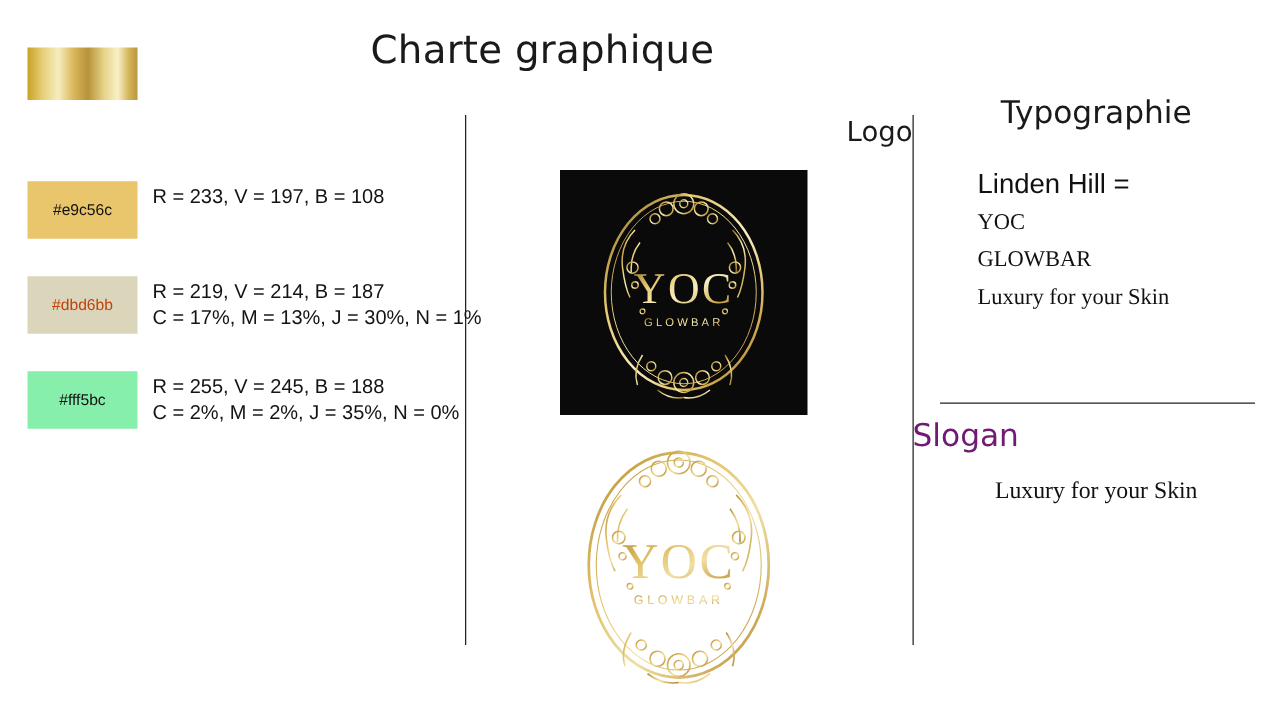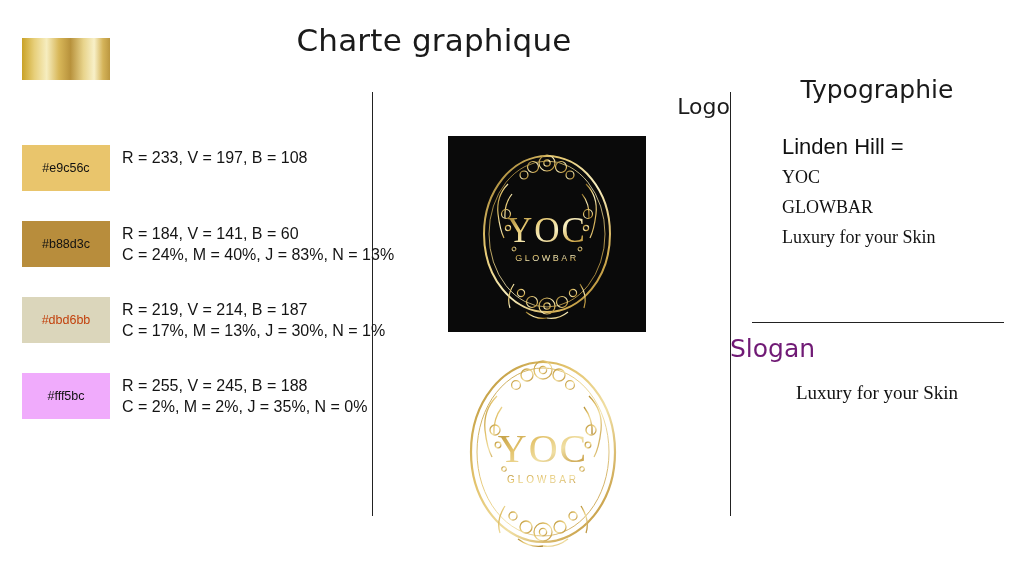--- a/index.html
+++ b/index.html
@@ -201,38 +201,31 @@
 
   <div class="color-rows">
 
     <div class="color-row">
       <div class="chip" id="chip0" style="background: rgb(233, 197, 108); color: rgb(17, 17, 17);">#e9c56c</div>
       <div class="vals">
         <div>R = 233, V = 197, B = 108</div>
       </div>
     </div>
 
-    <div class="color-row">
-      <div class="chip" id="chip1" style="background: rgb(184, 141, 60); color: rgb(17, 17, 17);">#b88d3c</div>
-      <div class="vals">
-        <div>R = 184, V = 141, B = 60</div>
-        <div>C = 24%, M = 40%, J = 83%, N = 13%</div>
-      </div>
-    </div>
 
     <div class="color-row">
       <div class="chip" id="chip2" style="background: rgb(219, 214, 187); color: #c2410c;">#dbd6bb</div>
       <div class="vals">
         <div>R = 219, V = 214, B = 187</div>
         <div>C = 17%, M = 13%, J = 30%, N = 1%</div>
       </div>
     </div>
 
     <div class="color-row">
-      <div class="chip" id="chip3" style="background: #f0abfc; color: rgb(17, 17, 17);">#fff5bc</div>
+      <div class="chip" id="chip3" style="background: #86efac; color: rgb(17, 17, 17);">#fff5bc</div>
       <div class="vals">
         <div>R = 255, V = 245, B = 188</div>
         <div>C = 2%, M = 2%, J = 35%, N = 0%</div>
       </div>
     </div>
 
 
   </div>
 
   <div class="logo-heading">Logo</div>

